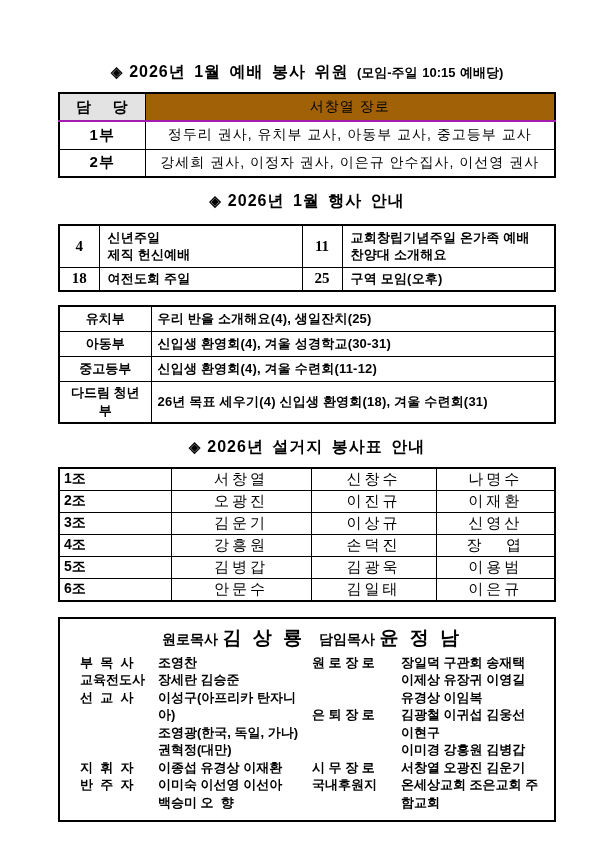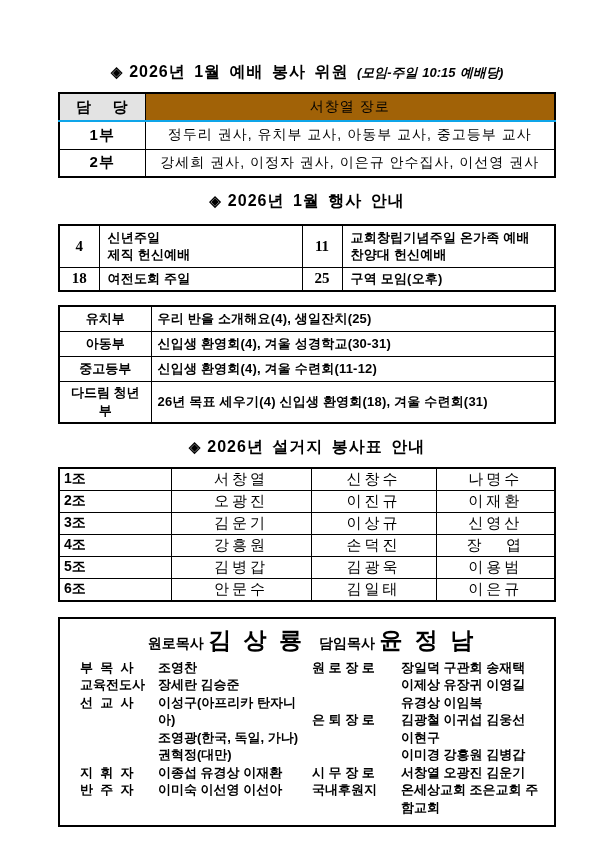--- a/index.html
+++ b/index.html
@@ -13,41 +13,41 @@
   .page { padding: 62px 57px 0 58px; }
 
   .sec-title {
     margin: 0 0 9px 0;
     text-align: center;
     font-size: 16px; font-weight: bold;
     letter-spacing: 1px; word-spacing: 3px;
     white-space: nowrap;
   }
   .sec-title .bullet { font-size: 15px; margin-right: 6px; }
-  .sec-title .subtitle { font-size: 13px; letter-spacing: 0; word-spacing: 1px; font-style: italic; }
+  .sec-title .subtitle { font-size: 13px; letter-spacing: 0; word-spacing: 1px; }
 
   table {
     width: 100%;
     border-collapse: collapse;
     border: 2px solid #000;
     table-layout: fixed;
     margin-bottom: 13px;
   }
   td {
     border: 1px solid #000;
     padding: 2px 6px;
     vertical-align: middle;
     white-space: pre-wrap;
     overflow: hidden;
   }
 
   
   .t1 td { height: 28px; text-align: center; font-size: 14px; letter-spacing: 1px; }
   .t1 .lbl { font-weight: bold; font-size: 15px; }
-  .t1 tr.hdr td { border-bottom: 2px solid #0ea5e9; }
+  .t1 tr.hdr td { border-bottom: 2px solid #a21caf; }
 
   
   .t2 { margin-top: 12px; }
   .t2 .date {
     text-align: center; font-weight: bold; font-size: 15px;
     font-family: "Liberation Serif", serif;
   }
   .t2 .event {
     font-weight: bold; font-size: 13px; line-height: 17px;
     white-space: pre-line; padding-left: 8px; letter-spacing: 0.2px;
@@ -66,21 +66,21 @@
   .t4 .member { text-align: center; font-size: 15px; letter-spacing: 3px; }
 
   
   .staff-box {
     border: 2px solid #000;
     margin-top: 15px;
     padding: 5px 10px 9px 20px;
   }
   .staff-header { text-align: center; margin: 1px 0 3px 0; white-space: nowrap; }
   .staff-header .role { font-size: 14px; font-weight: bold; }
-  .staff-header .name { font-size: 23px; font-weight: bold; letter-spacing: 3px; }
+  .staff-header .name { font-size: 19px; font-weight: bold; letter-spacing: 3px; }
   .staff-header .name.first { margin-right: 14px; }
   .staff-cols { display: flex; }
   .staff-col { display: flex; flex-direction: column; }
   .staff-col.left  { width: 232px; flex: 0 0 auto; }
   .staff-col.right { flex: 1 1 auto; }
   .staff-row { display: flex; font-size: 13px; font-weight: bold; line-height: 17.5px; white-space: pre-wrap; }
   .staff-col.left  .s-lbl { flex: 0 0 78px; }
   .staff-col.right .s-lbl { flex: 0 0 89px; }
   .s-val { flex: 1 1 auto; }
 </style>
@@ -122,21 +122,21 @@
           <col style="width:40px">
           <col>
         </colgroup>
       <tbody>
         <tr class="two-line">
           <td class="date">4</td>
           <td class="event">신년주일
 제직 헌신예배</td>
           <td class="date">11</td>
           <td class="event">교회창립기념주일 온가족 예배
-찬양대 헌신예배</td>
+찬양대 소개해요</td>
         </tr>
         <tr class="one-line">
           <td class="date">18</td>
           <td class="event">여전도회 주일</td>
           <td class="date">25</td>
           <td class="event">구역 모임(오후)</td>
         </tr>
       </tbody>
     </table>
   </section>
@@ -222,20 +222,21 @@
     <div class="staff-header"><span class="role">원로목사</span> <span class="name first">김 상 룡</span><span class="role">담임목사</span> <span class="name">윤 정 남</span></div>
     <div class="staff-cols">
       <div class="staff-col left">
         <div class="staff-row"><span class="s-lbl">부  목  사</span><span class="s-val">조영찬</span></div>
         <div class="staff-row"><span class="s-lbl">교육전도사</span><span class="s-val">장세란 김승준</span></div>
         <div class="staff-row"><span class="s-lbl">선  교  사</span><span class="s-val">이성구(아프리카 탄자니아)</span></div>
         <div class="staff-row"><span class="s-lbl"></span><span class="s-val">조영광(한국, 독일, 가나)</span></div>
         <div class="staff-row"><span class="s-lbl"></span><span class="s-val">권혁정(대만)</span></div>
         <div class="staff-row"><span class="s-lbl">지  휘  자</span><span class="s-val">이종섭 유경상 이재환</span></div>
         <div class="staff-row"><span class="s-lbl">반  주  자</span><span class="s-val">이미숙 이선영 이선아</span></div>
+        <div class="staff-row"><span class="s-lbl"></span><span class="s-val">백승미 오  향</span></div>
       </div>
       <div class="staff-col right">
         <div class="staff-row"><span class="s-lbl">원 로 장 로</span><span class="s-val">장일덕 구관회 송재택</span></div>
         <div class="staff-row"><span class="s-lbl"></span><span class="s-val">이제상 유장귀 이영길</span></div>
         <div class="staff-row"><span class="s-lbl"></span><span class="s-val">유경상 이임복</span></div>
         <div class="staff-row"><span class="s-lbl">은 퇴 장 로</span><span class="s-val">김광철 이귀섭 김웅선</span></div>
         <div class="staff-row"><span class="s-lbl"></span><span class="s-val">이현구</span></div>
         <div class="staff-row"><span class="s-lbl"></span><span class="s-val">이미경 강흥원 김병갑</span></div>
         <div class="staff-row"><span class="s-lbl">시 무 장 로</span><span class="s-val">서창열 오광진 김운기</span></div>
         <div class="staff-row"><span class="s-lbl">국내후원지</span><span class="s-val">온세상교회 조은교회 주함교회</span></div>

